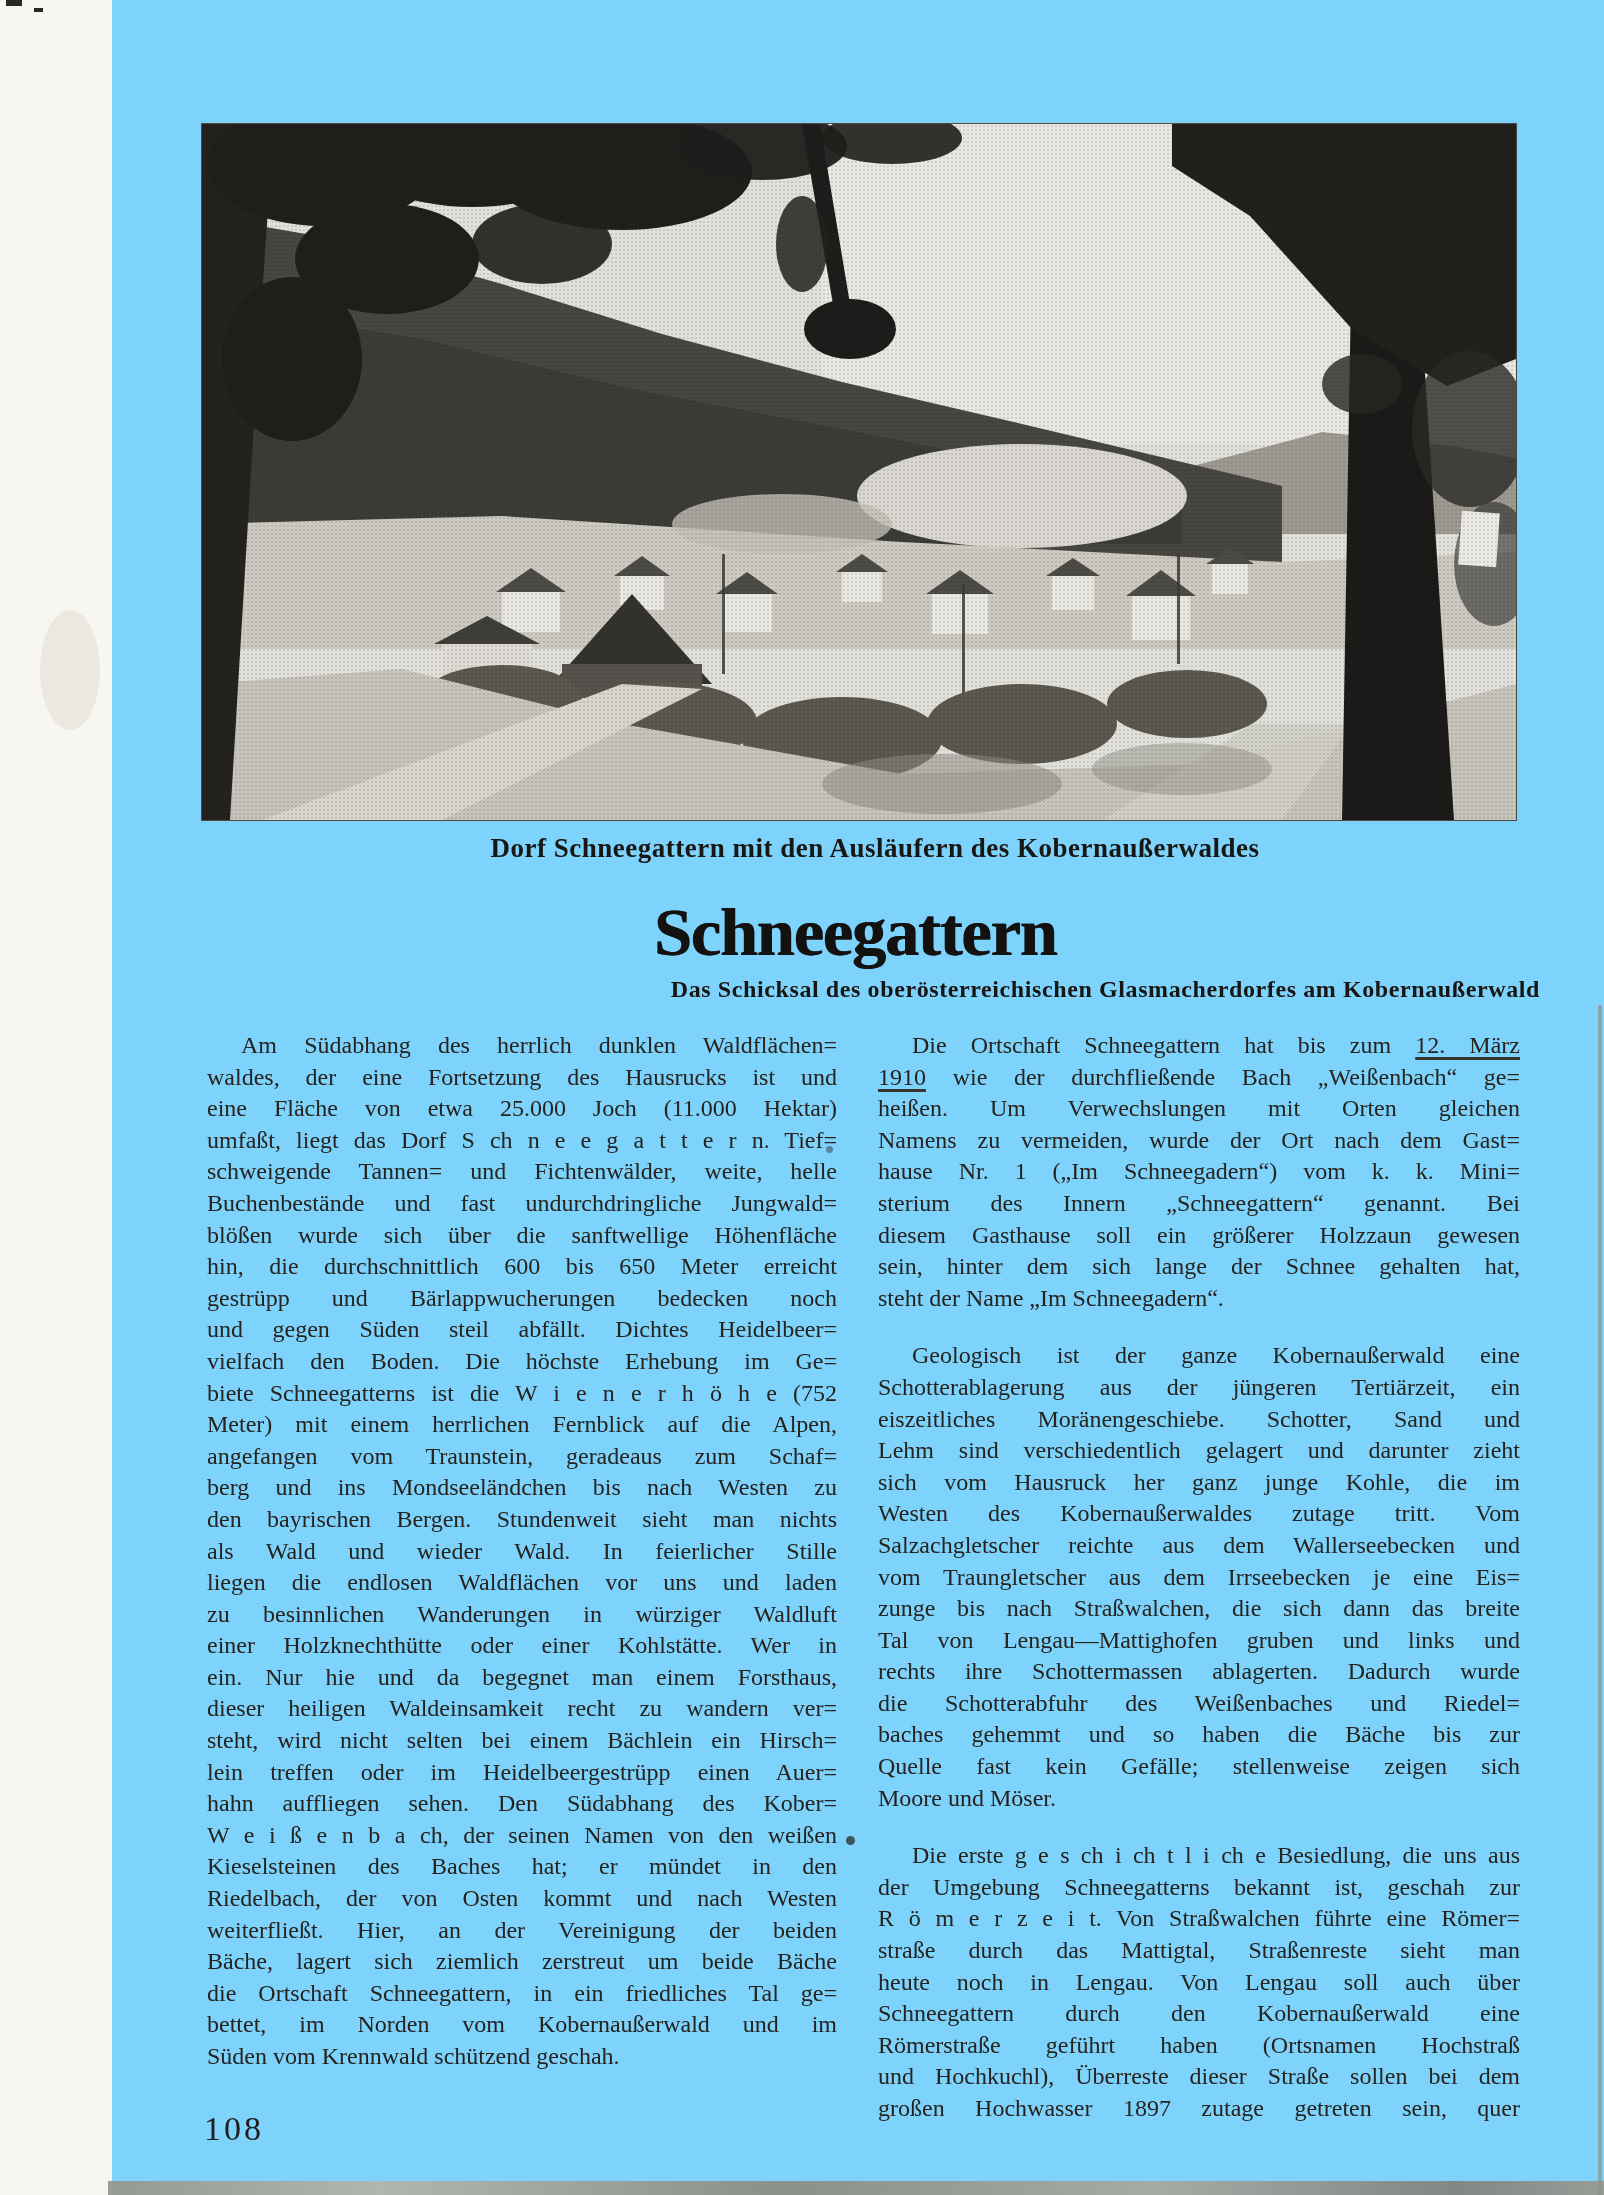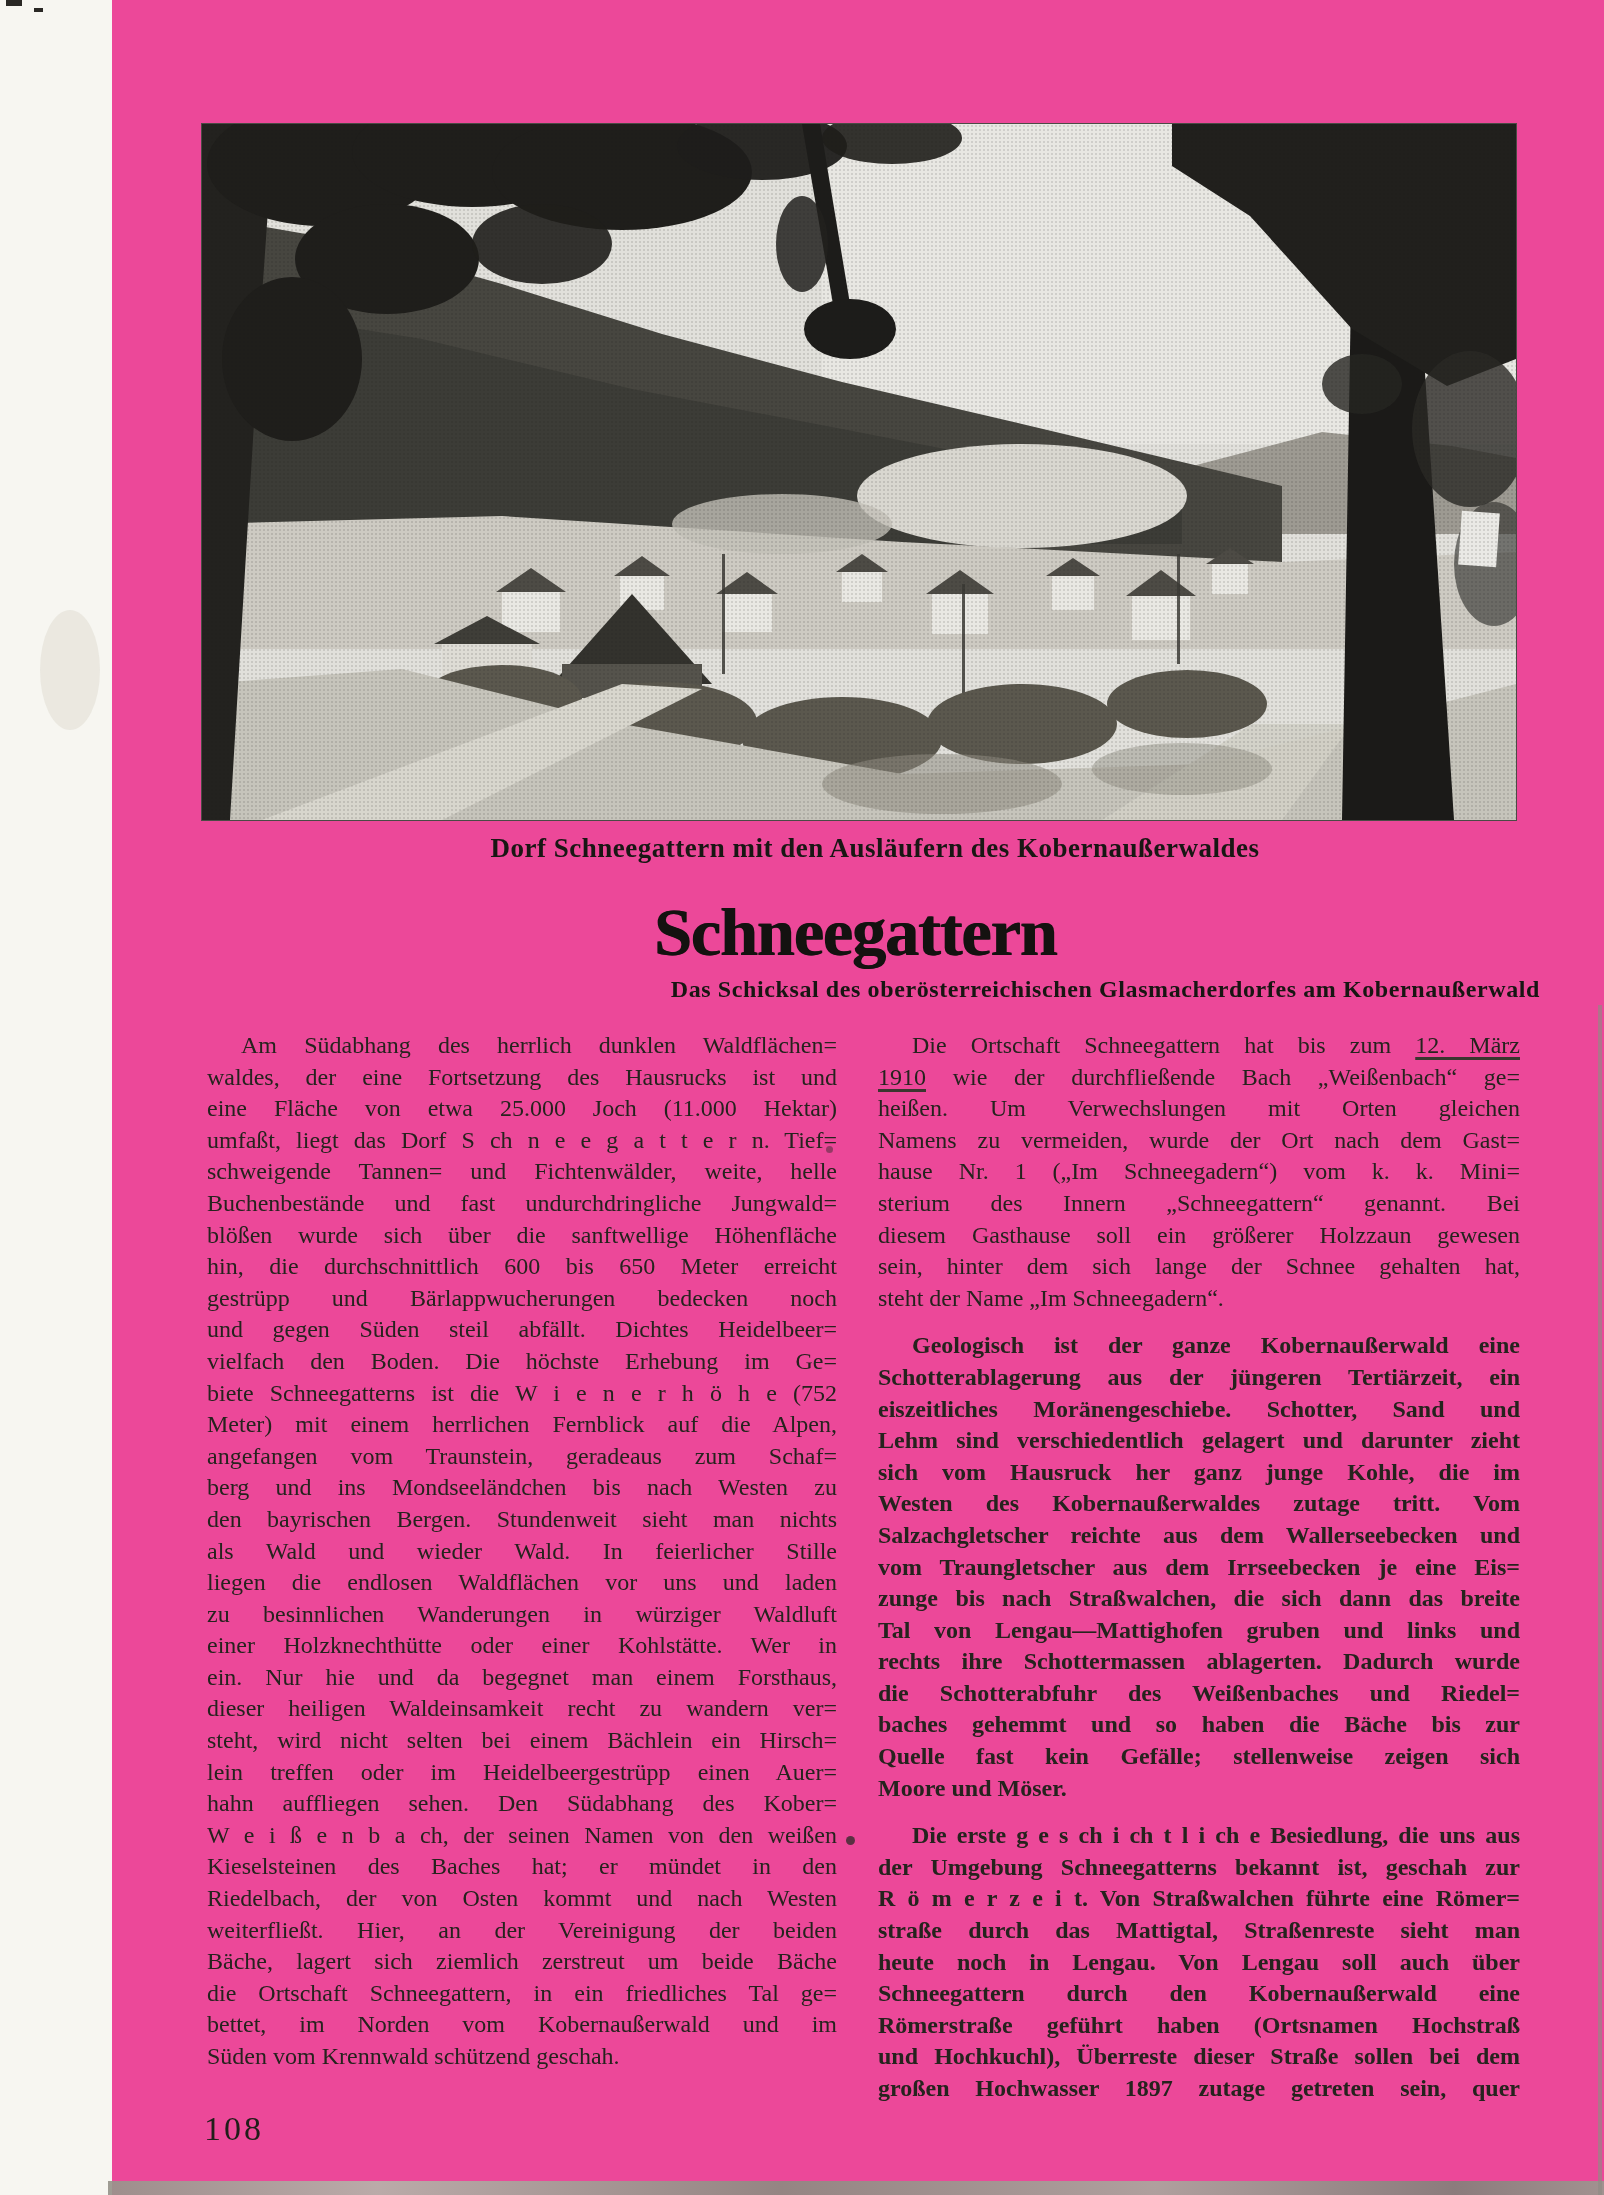--- a/index.html
+++ b/index.html
@@ -1,19 +1,19 @@
 <!DOCTYPE html>
 <html><head>
 <meta charset="utf-8">
 <style>
   html,body{margin:0;padding:0;background:#777;}
   .page{
     position:relative;
     width:1604px;height:2195px;
-    background:#ec4899;
+    background:#7dd3fc;
     overflow:hidden;
     font-family:"Liberation Serif","DejaVu Serif",serif;
     color:#221f1b;
   }
   .left-margin-light{
     position:absolute;left:0;top:0;width:112px;height:2195px;
     background:#f7f6f1;
   }
   .photo-frame{
     position:absolute;left:201px;top:123px;width:1314px;height:696px;
@@ -43,21 +43,21 @@
     letter-spacing:0.6px;
     color:#181613;
   }
   .col{
     position:absolute;top:1030px;
     font-size:24px;line-height:31.6px;
     color:#26231e;
   }
   .col-left{left:207px;width:630px;}
   .col-right{left:878px;width:642px;}
-  .para + .para{margin-top:16px;font-weight:bold;}
+  .para + .para{margin-top:26px;}
   .line{
     white-space:nowrap;
     text-align:justify;
     text-align-last:justify;
   }
   .line.first{padding-left:34px;}
   .line.lastfree{text-align-last:left;}
   .line u{
     text-decoration:underline;
     text-decoration-thickness:2.5px;

